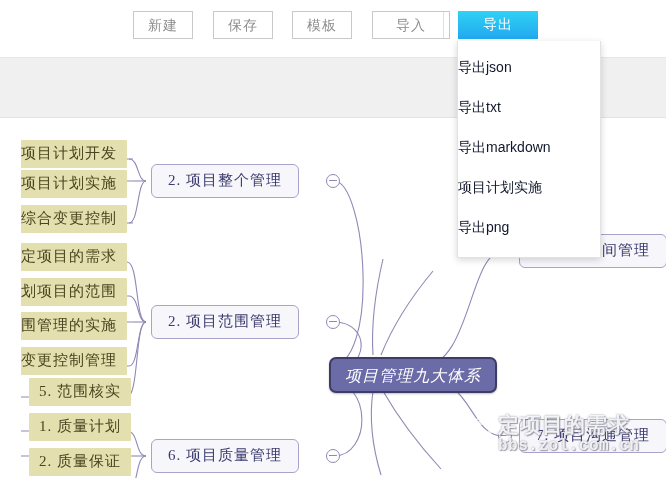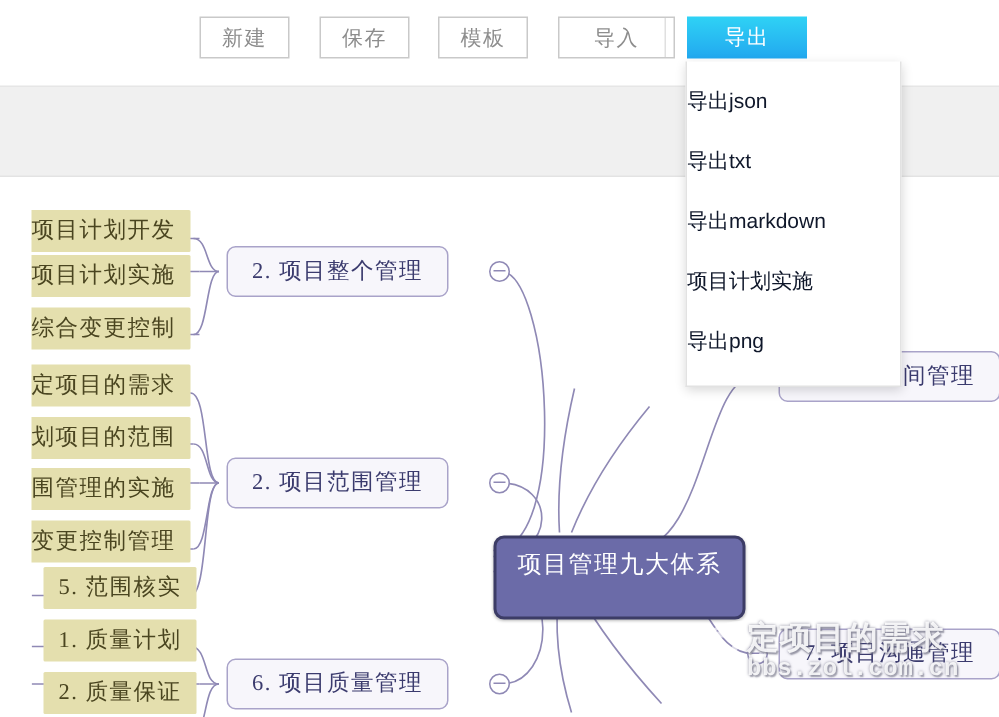--- a/index.html
+++ b/index.html
@@ -112,23 +112,24 @@
     font-family: "Liberation Serif", "DejaVu Serif", serif;
   }
 
   
   .node-root {
     border-radius: 7px;
     background: #6b6ba8;
     border: 2px solid #3c3c66;
     color: #ffffff;
     font-size: 16px;
-    padding: 7px 14px 24px 14px;
+    padding: 7px 14px 4px 14px;
     letter-spacing: 1px;
     box-shadow: 0 1px 2px rgba(0,0,0,0.25);
+    font-style: italic;
   }
 
   
   .node-branch {
     border-radius: 6px;
     background: #f7f6fb;
     border: 1px solid #a9a3c9;
     color: #3b3b6e;
     font-size: 15px;
     padding: 6px 16px 7px 16px;

